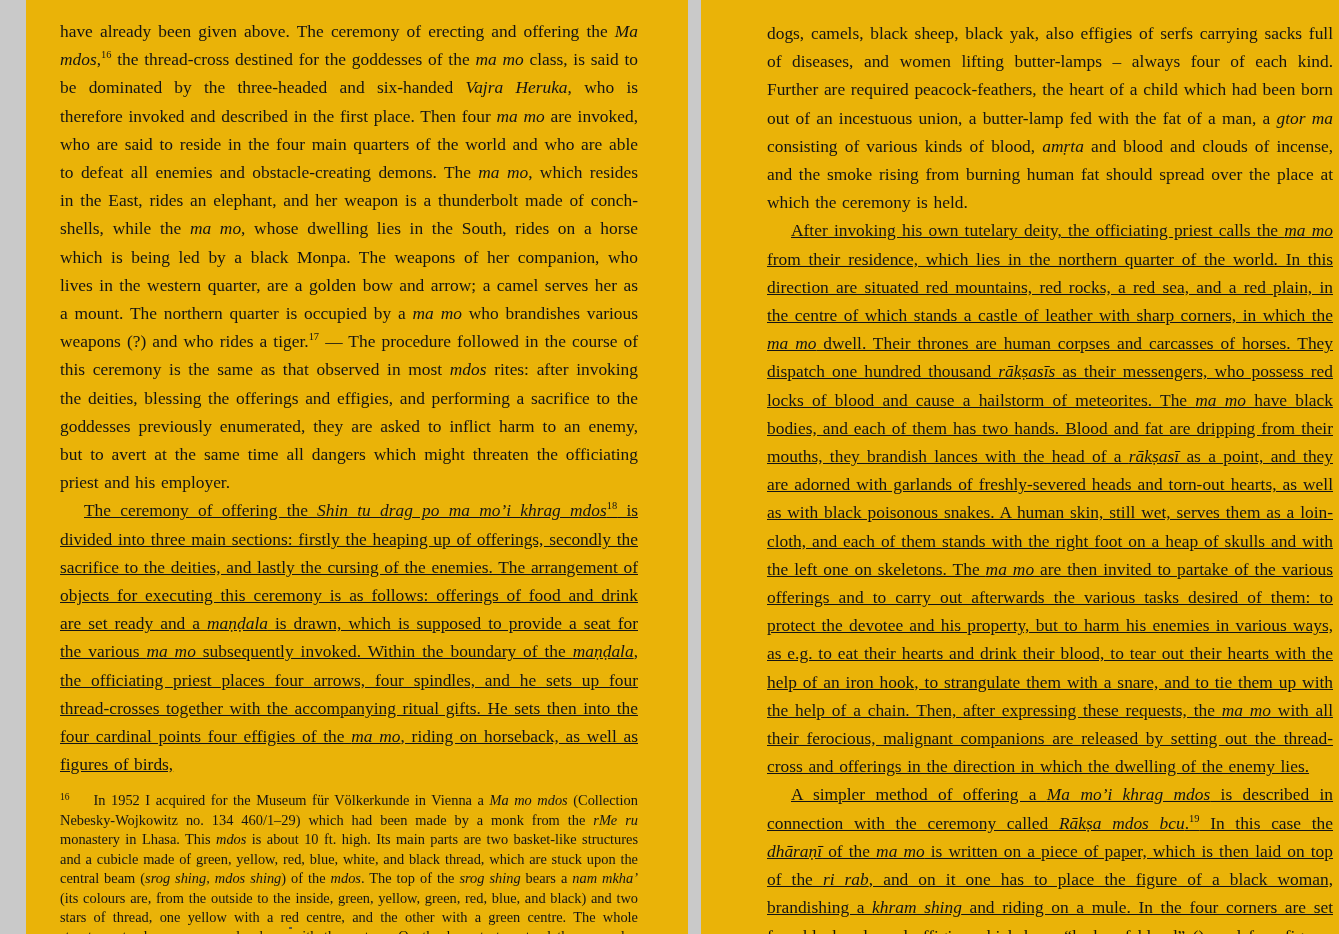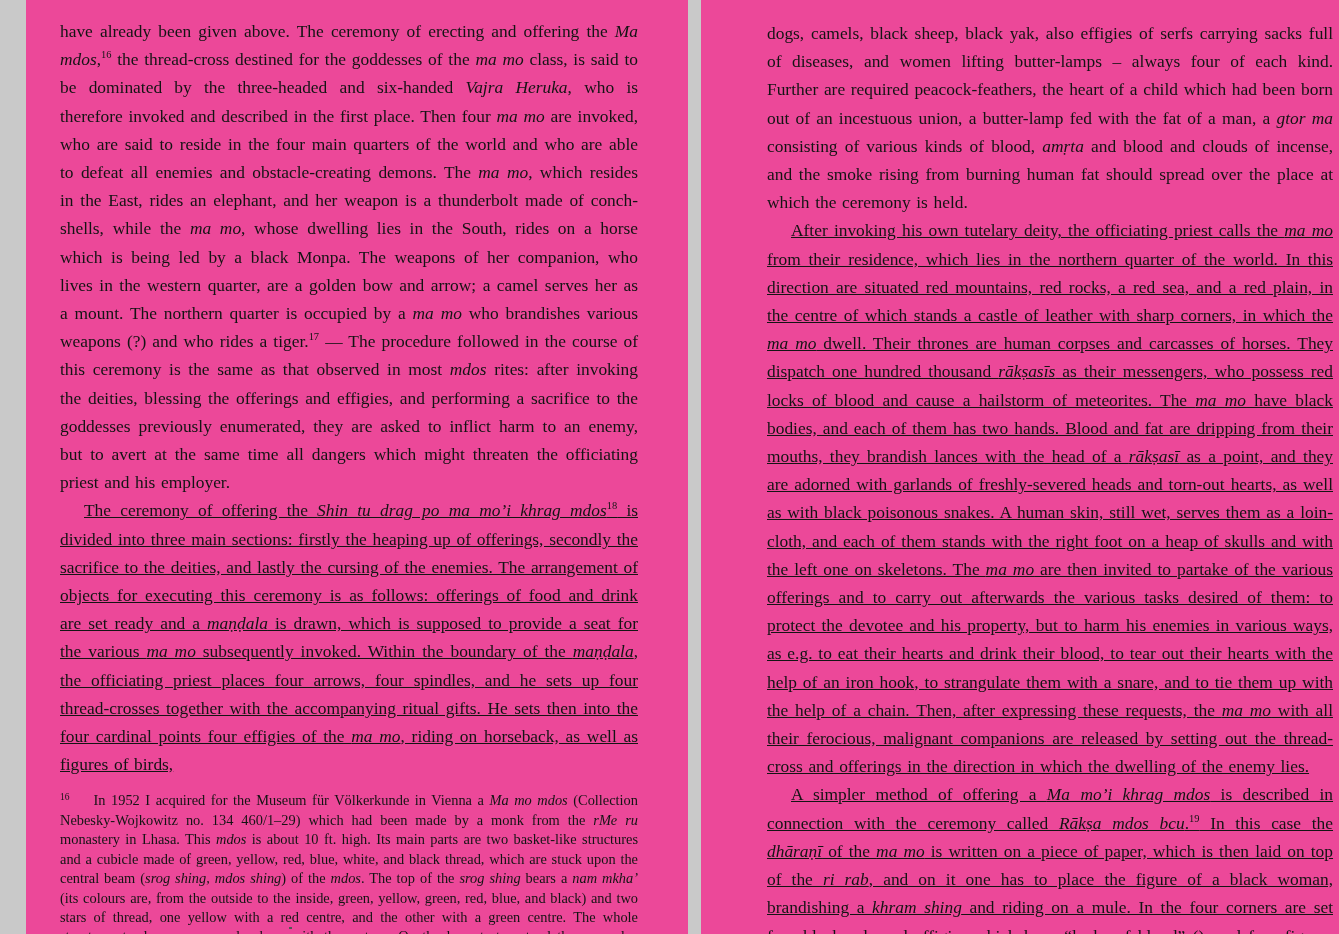--- a/index.html
+++ b/index.html
@@ -7,21 +7,21 @@
   body {
     position:relative;
     overflow:hidden;
     background:#ffffff;
     font-family:"Liberation Serif","DejaVu Serif",serif;
     color:#141414;
   }
   .edge { position:absolute; top:0; height:934px; background:#c9c9c9; }
   #edge-left { left:0; width:26px; }
   #gutter    { left:688px; width:13px; }
-  .page { position:absolute; top:0; height:934px; background:#ec4899; }
+  .page { position:absolute; top:0; height:934px; background:#eab308; }
   #page-left  { left:26px;  width:662px; padding:17px 50px 0 34px; }
   #page-right { left:701px; width:660px; padding:19px 28px 0 66px; }
   .para {
     font-size:17.4px;
     line-height:28.2px;
     text-align:justify;
     word-spacing:1.3px;
   }
   .para.indent { text-indent:24px;text-decoration:underline; }
   sup.supref { font-size:60%; line-height:0; vertical-align:super; }

